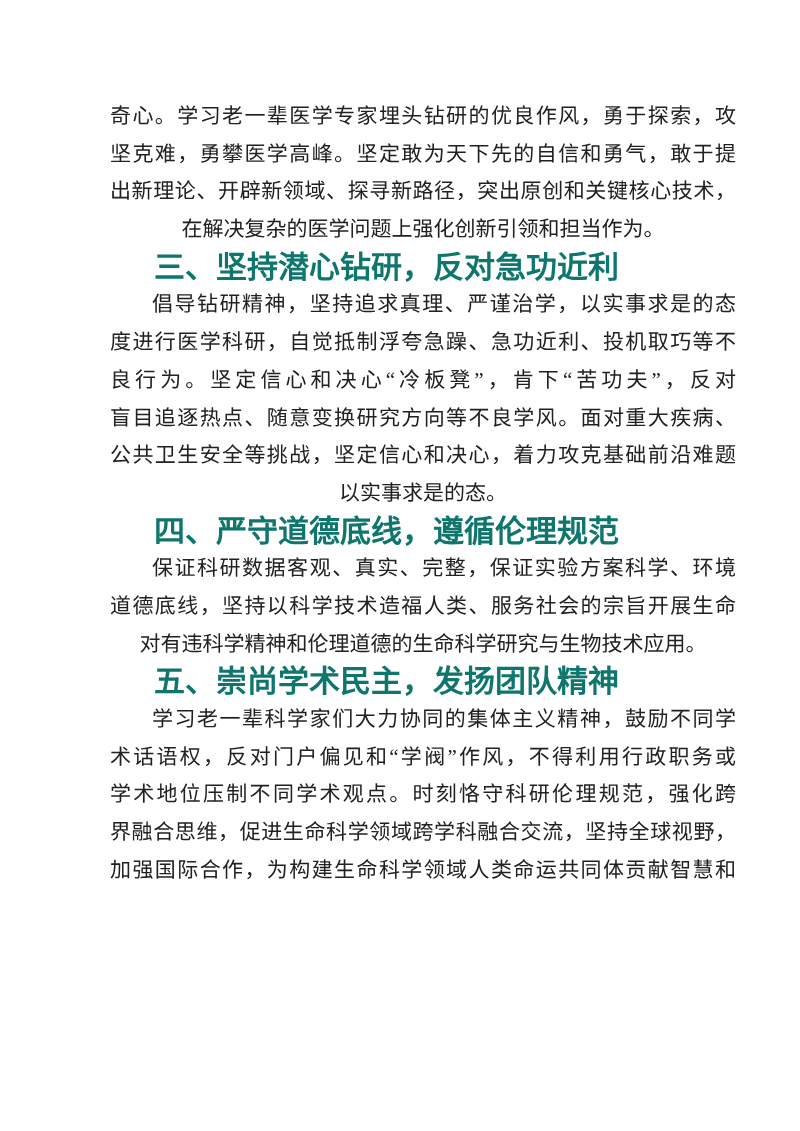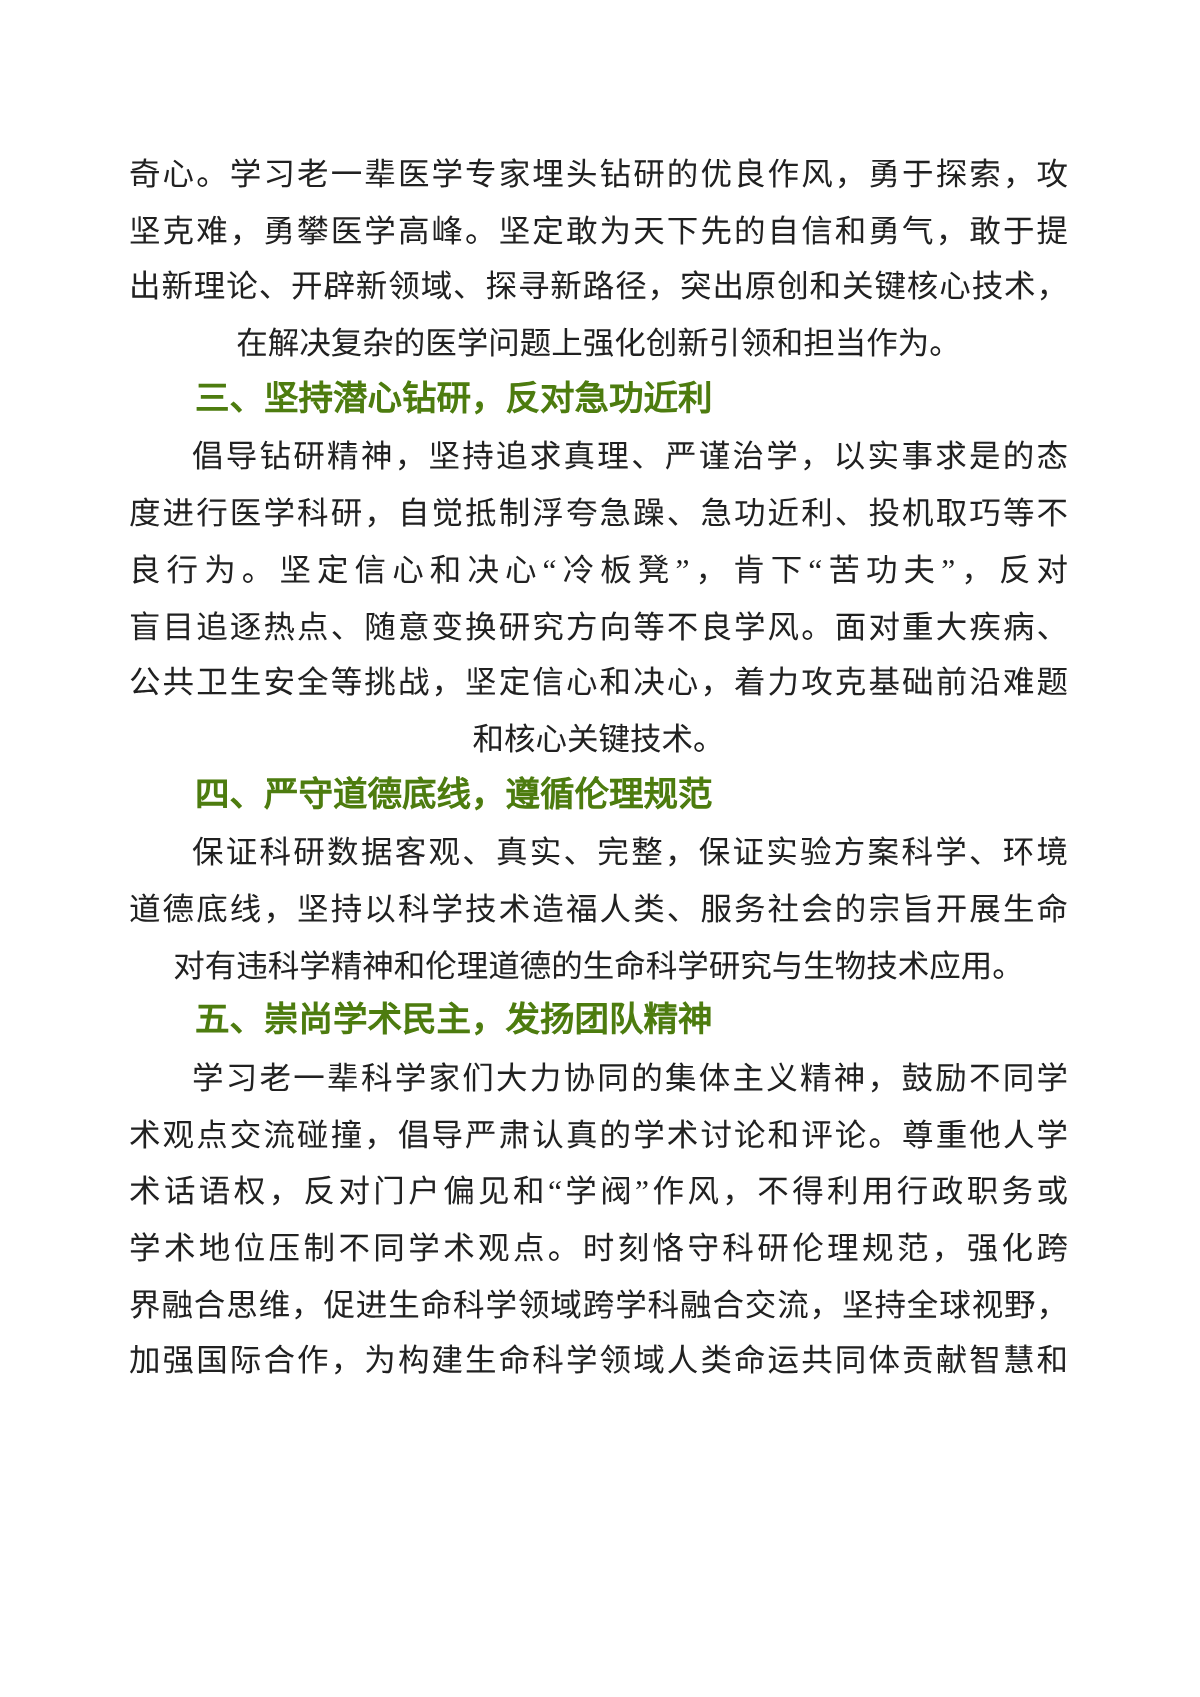--- a/index.html
+++ b/index.html
@@ -9,21 +9,21 @@
   }
   .page {
     position: relative;
     width: 800px;
     height: 1131px;
     background: #ffffff;
     overflow: hidden;
   }
   .content {
     position: absolute;
-    left: 86px;
+    left: 110px;
     top: 98px;
     width: 626px;
   }
   .line {
     font-family: "Liberation Serif", "DejaVu Serif", serif;
     font-size: 21px;
     line-height: 37.7px;
     height: 37.7px;
     color: #212121;
     white-space: nowrap;
@@ -32,26 +32,26 @@
   
   .fill {
     text-align: justify;
     text-align-last: justify;
   }
   
   .indent {
     padding-left: 42px;
   }
   .heading {
-    font-family: Liberation Mono, monospace;
+    font-family: Liberation Serif, serif;
     font-weight: 700;
-    font-size: 23px;
+    font-size: 31px;
     line-height: 37.7px;
     height: 37.7px;
-    color: #4d7c0f;
+    color: #0f766e;
     padding-left: 44px;
     white-space: nowrap;
   }
 </style>
 </head>
 <body>
 
 <div class="page">
   <div class="content">
 
@@ -59,29 +59,28 @@
     <div class="line fill">坚克难，勇攀医学高峰。坚定敢为天下先的自信和勇气，敢于提</div>
     <div class="line fill">出新理论、开辟新领域、探寻新路径，突出原创和关键核心技术，</div>
     <div class="line">在解决复杂的医学问题上强化创新引领和担当作为。</div>
 
     <div class="heading">三、坚持潜心钻研，反对急功近利</div>
     <div class="line fill indent">倡导钻研精神，坚持追求真理、严谨治学，以实事求是的态</div>
     <div class="line fill">度进行医学科研，自觉抵制浮夸急躁、急功近利、投机取巧等不</div>
     <div class="line fill">良行为。坚定信心和决心“冷板凳”，肯下“苦功夫”，反对</div>
     <div class="line fill">盲目追逐热点、随意变换研究方向等不良学风。面对重大疾病、</div>
     <div class="line fill">公共卫生安全等挑战，坚定信心和决心，着力攻克基础前沿难题</div>
-    <div class="line">和核心关键技术。</div>
+    <div class="line">以实事求是的态。</div>
 
     <div class="heading">四、严守道德底线，遵循伦理规范</div>
     <div class="line fill indent">保证科研数据客观、真实、完整，保证实验方案科学、环境</div>
     <div class="line fill">道德底线，坚持以科学技术造福人类、服务社会的宗旨开展生命</div>
     <div class="line">对有违科学精神和伦理道德的生命科学研究与生物技术应用。</div>
 
     <div class="heading">五、崇尚学术民主，发扬团队精神</div>
     <div class="line fill indent">学习老一辈科学家们大力协同的集体主义精神，鼓励不同学</div>
-    <div class="line fill">术观点交流碰撞，倡导严肃认真的学术讨论和评论。尊重他人学</div>
     <div class="line fill">术话语权，反对门户偏见和“学阀”作风，不得利用行政职务或</div>
     <div class="line fill">学术地位压制不同学术观点。时刻恪守科研伦理规范，强化跨</div>
     <div class="line fill">界融合思维，促进生命科学领域跨学科融合交流，坚持全球视野，</div>
     <div class="line fill">加强国际合作，为构建生命科学领域人类命运共同体贡献智慧和</div>
 
   </div>
 </div>
 
 </body></html>

